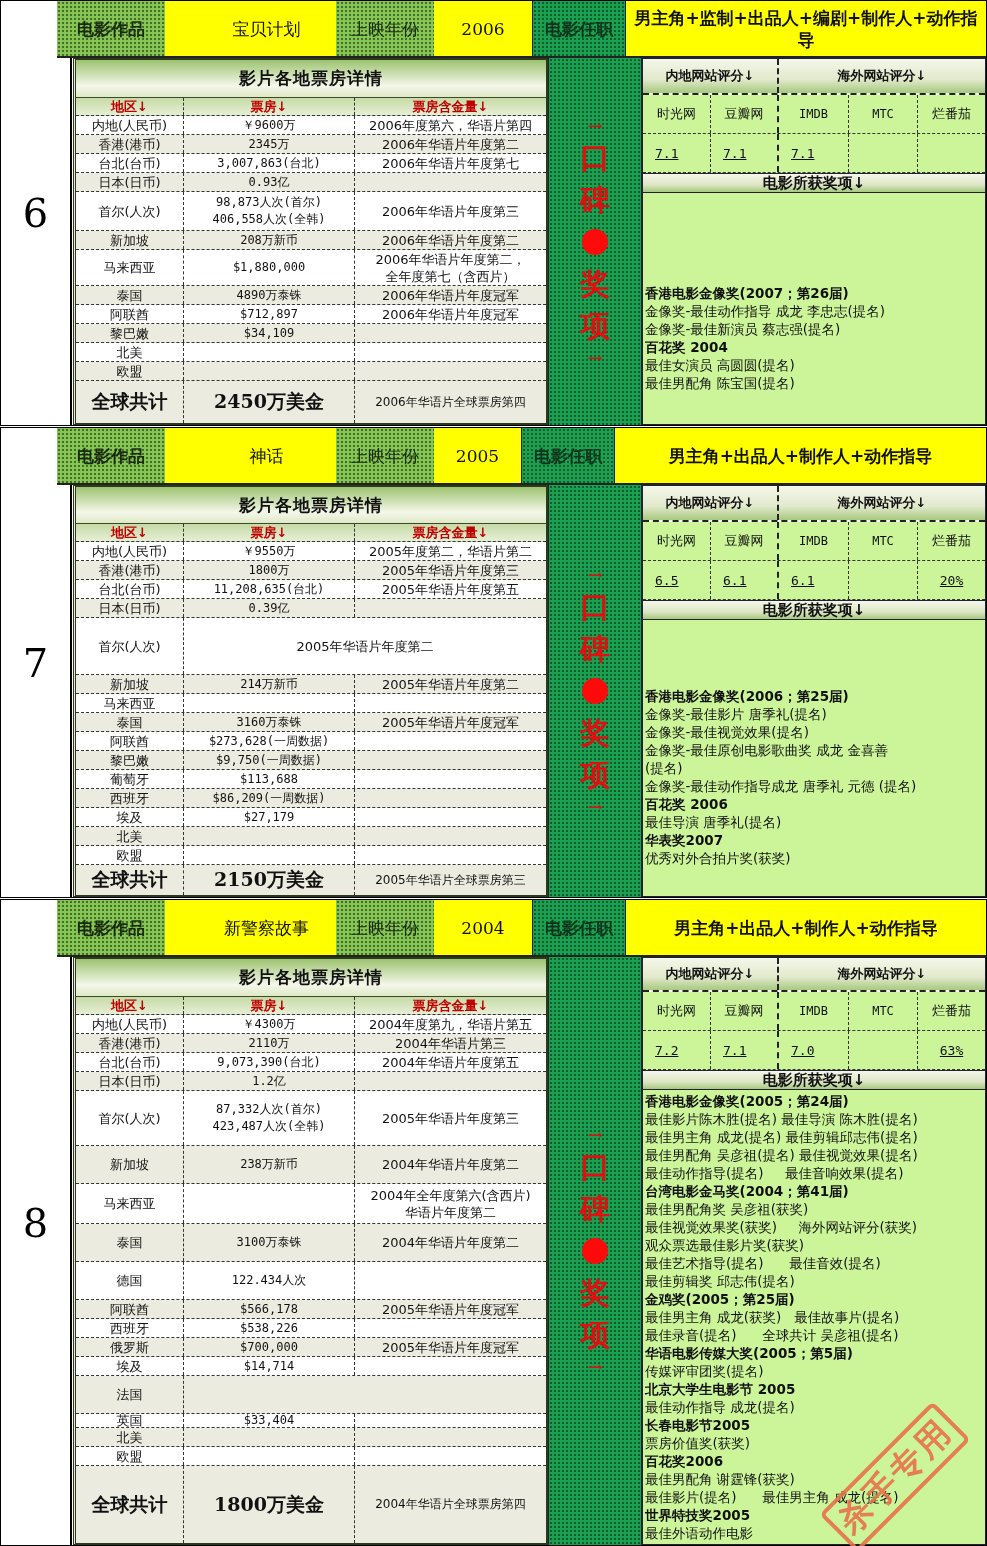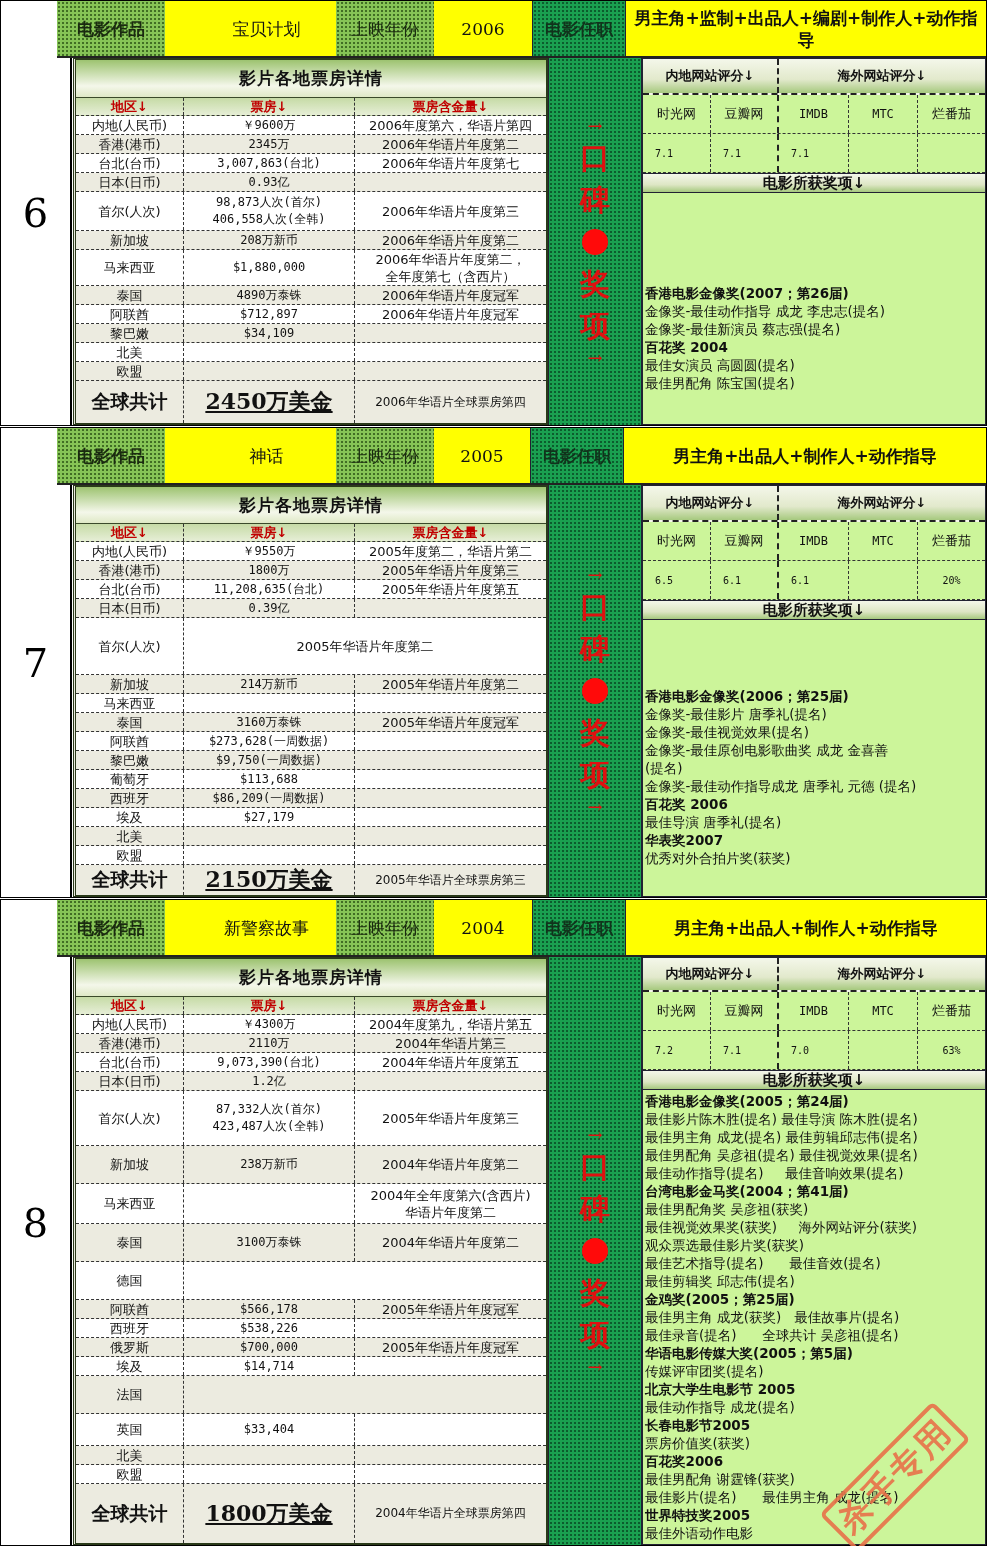--- a/index.html
+++ b/index.html
@@ -31,21 +31,21 @@
   .c2 { width: 171px; border-right: 1px dashed #333; }
   .c3 { flex: 1; }
   .trow { display: flex; border-bottom: 1px dashed #333; font-size: 13px; }
   .trow:nth-child(odd) { background: #fff; }
   .trow:nth-child(even) { background: #ecebe0; }
   .trow > div { display: flex; align-items: center; justify-content: center; text-align: center; line-height: 17px; }
   .trow .c2 { font-family: "DejaVu Sans Mono", "Liberation Mono", monospace; font-size: 12px; }
   .total { display: flex; flex: 1; background: #ecebe0; }
   .total > div { display:flex; align-items:center; justify-content:center; }
   .total .c1 { font-size: 19px; font-weight: bold; }
-  .total .c2 { font-size: 22px; font-weight: bold; font-family: "DejaVu Serif", "Liberation Serif", serif; text-decoration: underline; }
+  .total .c2 { font-size: 19px; font-weight: bold; font-family: "DejaVu Serif", "Liberation Serif", serif; }
   .total .c3 { font-size: 12px; }
 
   .mid { width: 94px; display: flex; flex-direction: column; align-items: center; justify-content: center;
       color: #e01010; font-family: "DejaVu Serif", "Liberation Serif", serif; border-left: 1px solid #223; border-right: 1px solid #223; }
   .mid .arrow { font-size: 18px; line-height: 22px; }
   .mid .ch { font-size: 30px; line-height: 42px; font-weight: bold; }
   .mid .dot { width: 26px; height: 26px; border-radius: 50%; background: #ff0a0a; margin: 8px 0; }
 
   .right { flex: 1; background: #ccf59a; border: 1px solid #223; display: flex; flex-direction: column; position: relative; }
   .rhead { display:flex; height: 36px; background: linear-gradient(#f4f7ea, #e2e9cc 60%, #a6c97e); border-bottom: 2px dashed #222; }
@@ -53,21 +53,21 @@
   .rh1 { width: 136px; border-right: 2px dashed #222; }
   .rh2 { flex: 1; }
   .rgrid { display:flex; flex-direction: column; }
   .rline { display:flex; height: 39px; border-bottom: 1px dashed #333; font-size: 13px; }
   .rline > div { display:flex; align-items:center; justify-content:center; }
   .s1 { width: 68px; border-right: 1px dashed #333; }
   .s2 { width: 68px; border-right: 2px dashed #222; }
   .s3 { width: 70px; border-right: 1px dashed #333; }
   .s4 { width: 69px; border-right: 1px dashed #333; }
   .s5 { flex: 1; }
-  .rline.vals > div { font-family: "DejaVu Sans Mono", "Liberation Mono", monospace; font-size: 10px; justify-content: flex-start; padding-left: 12px; }
+  .rline.vals > div { font-family: "DejaVu Sans Mono", "Liberation Mono", monospace; font-size: 13px; justify-content: flex-start; padding-left: 12px; text-decoration: underline; }
   .rline.vals > .s5 { justify-content: center; padding-left: 0; }
   .rline.labels .s3, .rline.labels .s4 { font-family: "DejaVu Sans Mono", "Liberation Mono", monospace; font-size: 12px; }
   .awards-title { height: 20px; display:flex; align-items:center; justify-content:center; font-size: 15px; font-weight: bold;
      background: linear-gradient(#f4f7ea, #dde6c4 60%, #a6c97e); border-top: 1px solid #223; border-bottom: 1px solid #223; }
   .awards { flex: 1; display:flex; flex-direction: column; justify-content: center; padding: 2px 2px; font-size: 13.5px; line-height: 18px; }
   .awards .aw { white-space: pre; }
   .awards .aw.b { font-weight: bold; }
 
   .stamp { position: absolute; right: 10px; bottom: 40px; width: 160px; height: 54px; border: 4px solid #e8724a; border-radius: 6px;
       transform: rotate(-45deg); color: #e8724a; font-size: 34px; font-weight: bold; display:flex; align-items:center; justify-content:center;
@@ -207,21 +207,21 @@
       </div>
     </div>
   </div>
 
   <div class="block" style="top: 427px; height: 471px;">
     <div class="rank">7</div>
     <div class="hdr" style="height: 57px;">
       <div class="dot-green" style="width:108px">电影作品</div>
       <div class="yellow-bold" style="width:171px;font-weight:normal">神话</div>
       <div class="dot-green" style="width:98px;font-weight:normal">上映年份</div>
-      <div class="yellow" style="width:96px">2005</div>
+      <div class="yellow" style="width:87px">2005</div>
       <div class="dot-dkgreen" style="width:94px;border-left:1px solid #223;border-right:1px solid #223">电影任职</div>
       <div class="yellow-bold" style="flex:1;padding:0 6px">男主角+出品人+制作人+动作指导</div>
     </div>
     <div class="body" style="top: 57px;">
       <div class="box">
         <div class="box-title">影片各地票房详情</div>
         <div class="colhead">
           <div class="c1">地区↓</div>
           <div class="c2">票房↓</div>
           <div class="c3">票房含金量↓</div>
@@ -411,20 +411,21 @@
               <div class="c3" style="white-space: pre-line;">2004年全年度第六(含西片)
 华语片年度第二</div>
             </div>
             <div class="trow" style="height: 38px;">
               <div class="c1" style="white-space: pre-line;">泰国</div>
               <div class="c2" style="white-space: pre-line;">3100万泰铢</div>
               <div class="c3" style="white-space: pre-line;">2004年华语片年度第二</div>
             </div>
             <div class="trow" style="height: 38px;">
               <div class="c1" style="white-space: pre-line;">德国</div>
+              <div class="c2" style="white-space: pre-line;">122.434人次</div>
               <div class="c3" style="white-space: pre-line;"></div>
             </div>
             <div class="trow" style="height: 19px;">
               <div class="c1" style="white-space: pre-line;">阿联酋</div>
               <div class="c2" style="white-space: pre-line;">$566,178</div>
               <div class="c3" style="white-space: pre-line;">2005年华语片年度冠军</div>
             </div>
             <div class="trow" style="height: 19px;">
               <div class="c1" style="white-space: pre-line;">西班牙</div>
               <div class="c2" style="white-space: pre-line;">$538,226</div>
@@ -437,21 +438,21 @@
             </div>
             <div class="trow" style="height: 19px;">
               <div class="c1" style="white-space: pre-line;">埃及</div>
               <div class="c2" style="white-space: pre-line;">$14,714</div>
               <div class="c3" style="white-space: pre-line;"></div>
             </div>
             <div class="trow" style="height: 38px;">
               <div class="c1" style="white-space: pre-line;">法国</div>
               <div class="c3" style="white-space: pre-line;"></div>
             </div>
-            <div class="trow" style="height: 32px;">
+            <div class="trow" style="height: 14px;">
               <div class="c1" style="white-space: pre-line;">英国</div>
               <div class="c2" style="white-space: pre-line;">$33,404</div>
               <div class="c3" style="white-space: pre-line;"></div>
             </div>
             <div class="trow" style="height: 19px;">
               <div class="c1" style="white-space: pre-line;">北美</div>
               <div class="c2" style="white-space: pre-line;"></div>
               <div class="c3" style="white-space: pre-line;"></div>
             </div>
             <div class="trow" style="height: 19px;">

